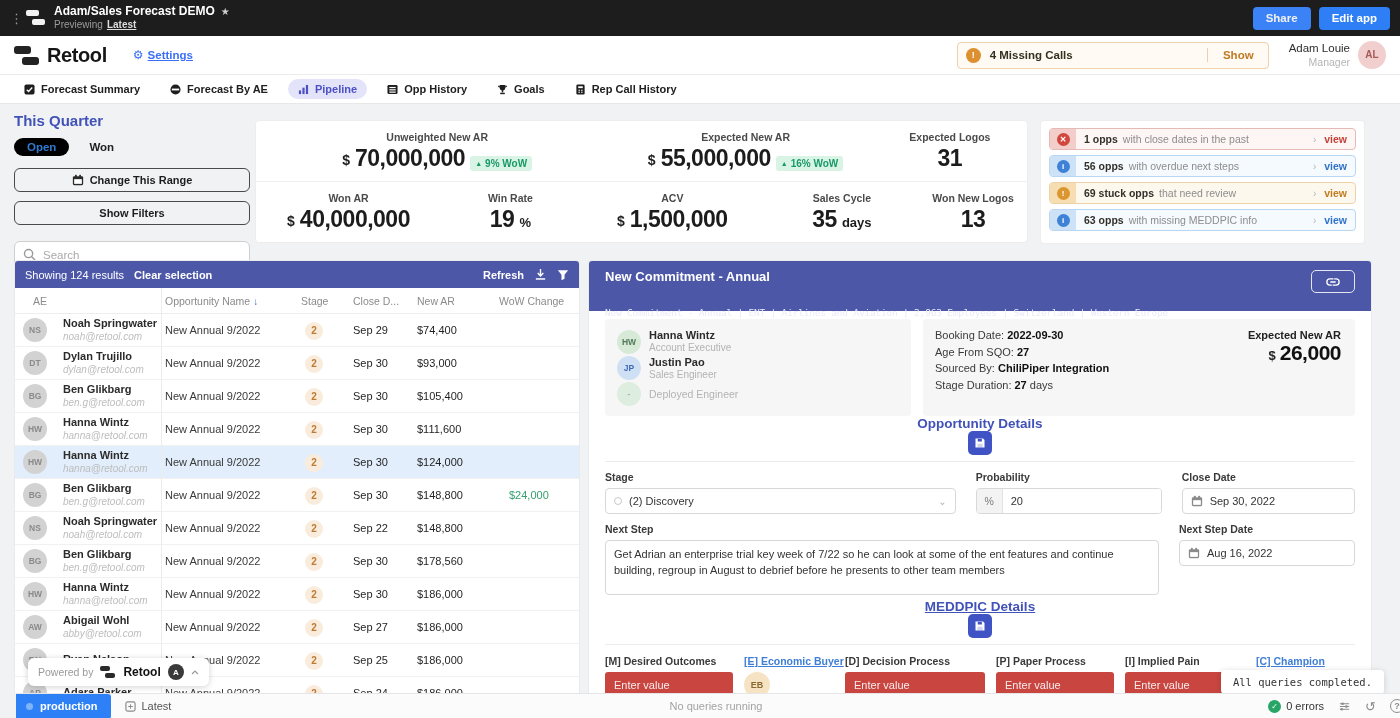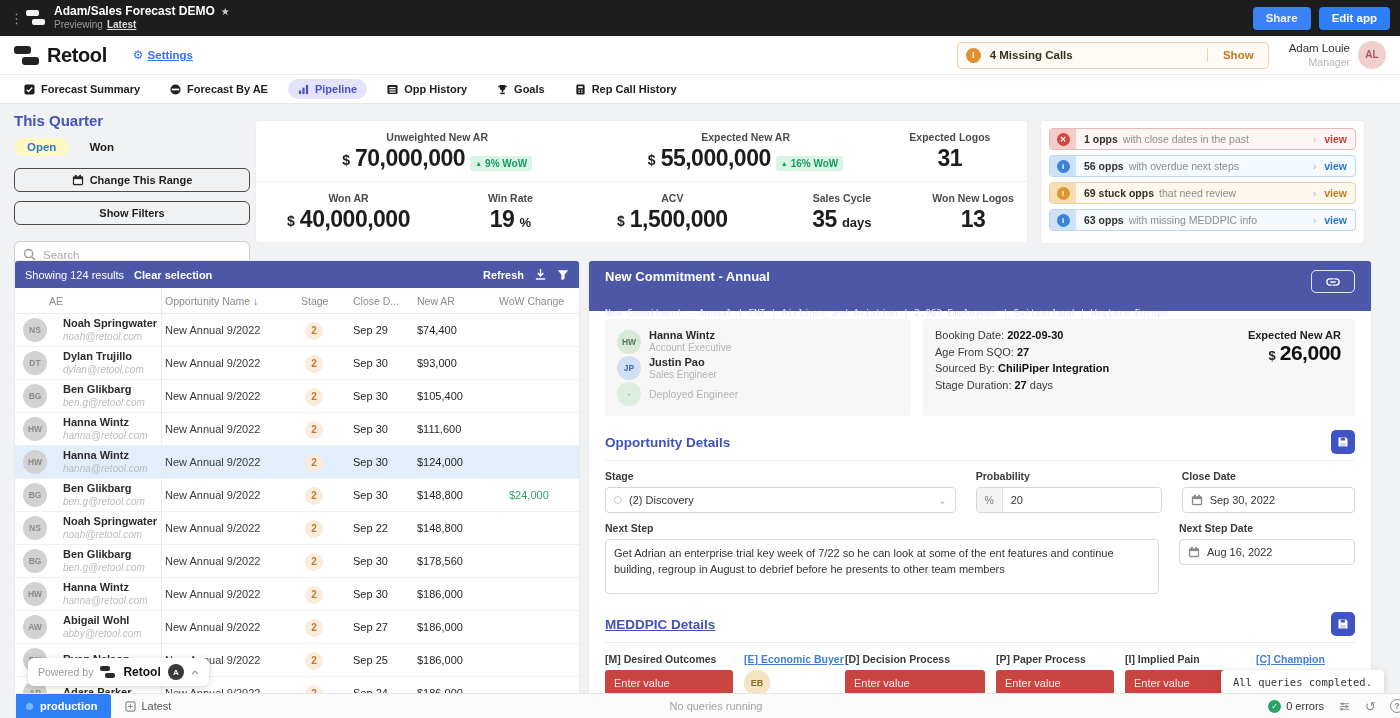--- a/index.html
+++ b/index.html
@@ -50,21 +50,21 @@
   
   .tabbar { position:absolute; top:75px; left:0; width:1400px; height:29px; background:#fff; border-bottom:1px solid #e7e7e7; display:flex; align-items:center; gap:10px; padding:0 14px; z-index:24; }
   .tab { display:flex; align-items:center; gap:6px; font-size:11px; font-weight:bold; color:#202020; padding:4px 10px; border-radius:12px; cursor:pointer; }
   .tab svg { display:block; }
   .tab.active { background:#e3e4f9; color:#4d50c5; }
 
   
   .filters { position:absolute; left:14px; top:112px; width:236px; }
   .fil-title { font-size:15px; font-weight:bold; color:#4152b8; margin-bottom:9px; }
   .toggle-row { display:flex; align-items:center; gap:20px; margin-bottom:12px; }
-  .pill-open { background:#fef9c3; color:#2e7ad2; font-size:11.5px; font-weight:bold; padding:3px 13px; border-radius:11px; cursor:pointer; }
+  .pill-open { background:#000000; color:#2e7ad2; font-size:11.5px; font-weight:bold; padding:3px 13px; border-radius:11px; cursor:pointer; }
   .won-lbl { font-size:11.5px; font-weight:bold; color:#222; cursor:pointer; }
   .outline-btn { width:100%; height:24px; border:1.5px solid #4a4a4a; border-radius:6px; background:transparent; display:flex; align-items:center; justify-content:center; gap:6px; font-size:11px; font-weight:bold; color:#1d1d1d; margin-bottom:9px; cursor:pointer; font-family:inherit; }
   .searchbox { position:relative; margin-top:16px; }
   .searchbox input { width:100%; height:27px; border:1px solid #cfcfcf; border-radius:6px; background:#fff; padding:0 8px 0 28px; font-size:11.5px; color:#444; font-family:inherit; }
   .searchbox input::placeholder { color:#a9a9a9; }
   .searchbox svg { position:absolute; left:9px; top:7px; }
 
   
   .kpi-card { position:absolute; left:255px; top:120px; width:773px; height:123px; background:#fff; border-radius:4px; border:1px solid #ededee; }
   .kpi-row { display:flex; align-items:center; }
@@ -102,21 +102,21 @@
   .table-card { position:absolute; left:14px; top:260px; width:566px; height:433px; background:#fff; border-radius:4px 4px 0 0; overflow:hidden; border:1px solid #e9eaec; border-bottom:none; }
   .tbl-toolbar { height:27px; background:#4d57a8; color:#fff; display:flex; align-items:center; padding:0 10px; gap:10px; }
   .tbl-toolbar .sum { font-size:11px; }
   .tbl-toolbar .clear { font-size:11px; font-weight:bold; cursor:pointer; }
   .tbl-toolbar .sp { flex:1; }
   .tbl-toolbar .refresh { font-size:11px; font-weight:bold; cursor:pointer; }
   .tbl-toolbar svg { cursor:pointer; display:block; }
   .tgrid { display:grid; grid-template-columns:146px 136px 52px 64px 82px 1fr; align-items:center; }
   .thead { height:26px; border-bottom:1px solid #ededed; color:#8b8b8b; font-size:10.5px; }
   .thead > div { padding-left:4px; }
-  .thead .c-ae { padding-left:18px;margin-left:16px; }
+  .thead .c-ae { padding-left:18px; }
   .sort-arr { color:#4a6fd8; font-size:10px; margin-left:3px; }
   .col-div { position:absolute; left:146px; top:27px; bottom:0; width:1px; background:#ececec; }
   .trow { height:33px; border-bottom:1px solid #f1f1f1; cursor:pointer; }
   .trow.selected { background:#e2eefb; }
   .cell-ae { display:flex; align-items:center; gap:16px; padding-left:8px; overflow:hidden; }
   .avatar-sm { width:24px; height:24px; border-radius:50%; background:#d2d2d2; color:#8a8a8a; font-size:8.5px; font-weight:bold; display:flex; align-items:center; justify-content:center; flex:0 0 auto; }
   .ae-text { line-height:1.25; overflow:hidden; white-space:nowrap; }
   .ae-name { display:block; font-size:11px; font-weight:bold; color:#2b2b2b; }
   .ae-email { display:block; font-size:10px; color:#bdbdbd;font-style:italic; }
   .cell-opp { font-size:11px; color:#3a3a3a; padding-left:4px; white-space:nowrap; overflow:hidden; }
@@ -145,21 +145,21 @@
   .tm-role-only { font-size:10.5px; color:#b3b3b3; }
   .booking-card { flex:1; position:relative; }
   .bk-line { font-size:11px; color:#3a3a3a; margin-bottom:4.5px; }
   .bk-line b { color:#111; }
   .bk-ar { position:absolute; right:14px; top:10px; text-align:right; }
   .bk-ar .lbl { font-size:11px; font-weight:bold; color:#222; }
   .bk-ar .valrow { display:flex; align-items:baseline; gap:4px; justify-content:flex-end; }
   .bk-ar .cur { font-size:13px; font-weight:bold; }
   .bk-ar .val { font-size:21px; font-weight:bold; letter-spacing:-0.5px; color:#111; }
 
-  .sec-head { display:flex; align-items:center; justify-content:space-between; margin-top:14px; padding-bottom:6px; border-bottom:1px solid #ececec; }
+  .sec-head { display:flex; align-items:center; justify-content:space-between; padding-bottom:6px; border-bottom:1px solid #ececec;flex-direction:column; }
   .sec-title { font-size:13.5px; font-weight:bold; color:#4152b8; }
   .sec-title.u { text-decoration:underline; }
   .save-btn { width:24px; height:24px; background:#4053c4; border:none; border-radius:5px; display:flex; align-items:center; justify-content:center; cursor:pointer; }
   .fld-label { font-size:10.5px; font-weight:bold; color:#3a3a3a; margin:9px 0 5px; }
   .fld-label.link { color:#3f7fd6; text-decoration:underline; font-weight:bold; cursor:pointer; }
   .ctl-row { display:flex; gap:20px; }
   .ctl { }
   .w-stage{width:360px;} .w-prob{width:186px;} .w-date{width:178px;}
   .selectbox { height:26px; border:1px solid #d8d8d8; border-radius:4px; background:#fff; display:flex; align-items:center; padding:0 8px; gap:7px; font-size:11px; color:#333; cursor:pointer; }
   .selectbox .dot { width:8px; height:8px; border-radius:50%; border:1.5px solid #c9c9c9; flex:0 0 auto; }

